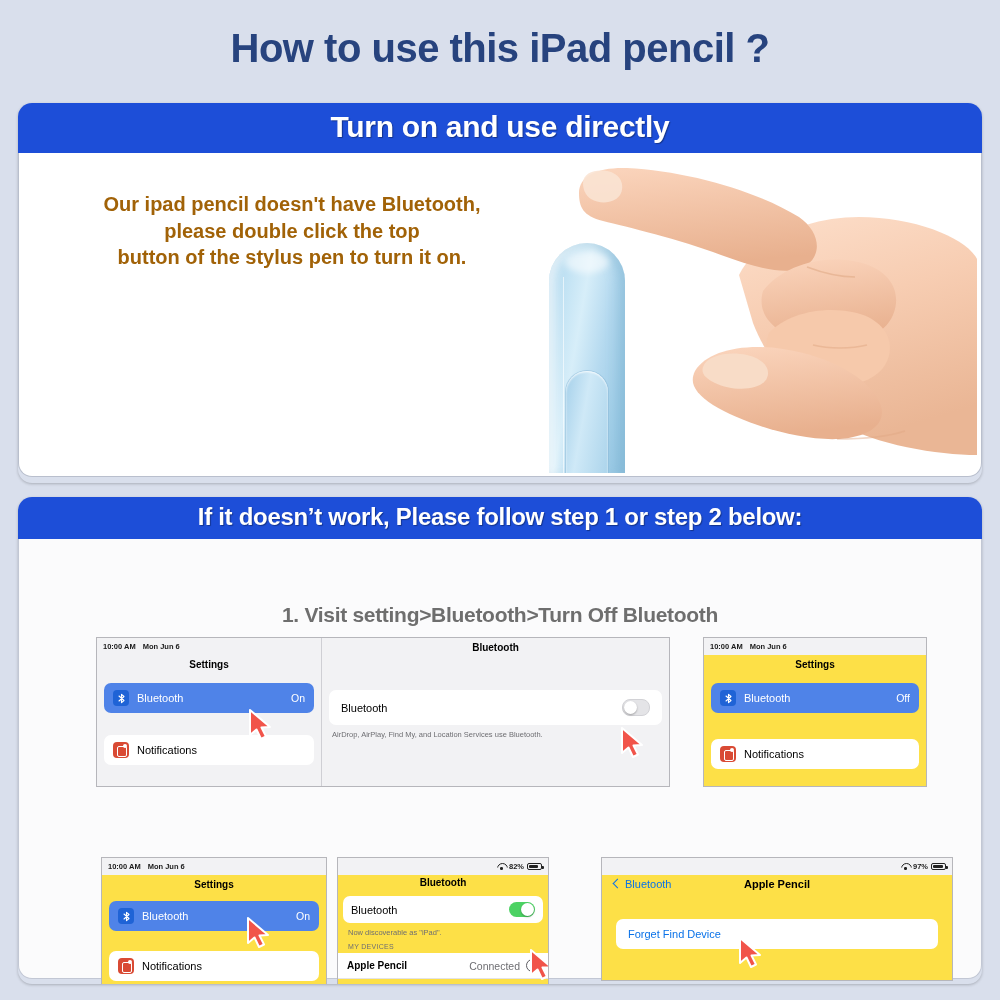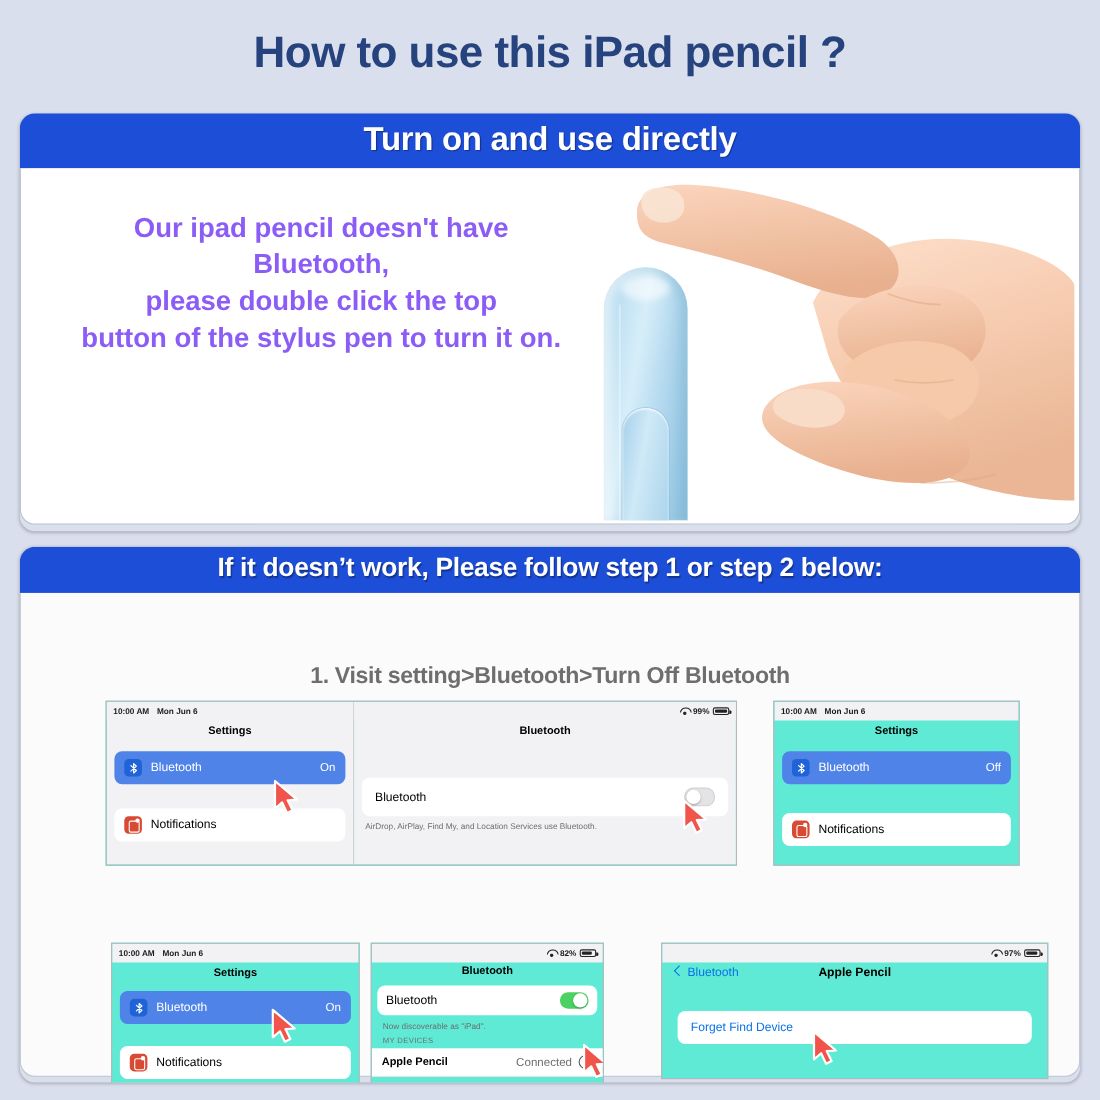--- a/index.html
+++ b/index.html
@@ -45,22 +45,22 @@
   #panel-one .panel-body{height:324px;position:relative;border:1px solid #b9bfcd;border-top:none;box-sizing:border-box;border-radius:0 0 14px 14px;}
 
   #panel-two{top:497px;height:487px;}
   #panel-two .panel-head{font-size:24px;padding:6px 0 8px;}
   #panel-two .panel-body{height:440px;position:relative;background:#fbfbfc;border:1px solid #c2c7d4;border-top:none;box-sizing:border-box;border-radius:0 0 14px 14px;}
 
   
   .intro-text{
     position:absolute;left:38px;top:38px;width:470px;
     text-align:center;
-    color:#8b5cf6;
-    font-size:25px;
+    color:#a16207;
+    font-size:20px;
     font-weight:bold;
     line-height:1.33;
   }
   .no-bt{
     position:absolute;left:242px;top:326px;width:106px;height:106px;
   }
 
   
   .photo{
     position:absolute;right:4px;top:2px;width:470px;height:318px;
@@ -85,21 +85,21 @@
     color:#3b5aa3;font-size:14px;font-style:italic;
     font-family:"Liberation Serif",serif;
     text-align:center;vertical-align:-3px;
     margin:0 3px;
     font-weight:bold;
   }
 
   
   .ios{
     position:absolute;
-    background:#5eead4;
+    background:#fde047;
     border:1px solid #b6b6bb;
     overflow:hidden;
     font-size:9px;
     color:#000;
   }
   .statusbar{
     height:17px;display:flex;align-items:center;
     padding:0 6px;font-size:7.5px;font-weight:bold;color:#1a1a1a;
     background:#f2f2f4;
   }
@@ -314,29 +314,20 @@
           <span>Notifications</span>
         </div>
         <div class="cursor" style="left:150px;top:70px;">
           <svg width="30" height="34" viewBox="0 0 30 34">
               <path d="M3 2 L3 27 L9.5 21.5 L14 31 L19 28.5 L14.5 19.5 L23 19 Z" fill="#f1544a" stroke="#fff" stroke-width="2" stroke-linejoin="round"></path>
             </svg>
         </div>
       </div>
 
       <div class="detail-col" style="left:225px;">
-        <div class="statusbar">
-          <span class="sb-right">
-            <span class="wifi"></span>
-            <span>99%</span>
-            <span class="batt">
-                <i style="width:96%"></i>
-              </span>
-          </span>
-        </div>
         <div class="ios-nav-title">Bluetooth</div>
         <div class="row-card" style="margin-top:30px;padding:9px 12px;">
           <span>Bluetooth</span>
           <span class="row-right ios-toggle off">
               <i></i>
             </span>
         </div>
         <div class="caption">AirDrop, AirPlay, Find My, and Location Services use Bluetooth.</div>
         <div class="cursor" style="left:297px;top:88px;">
           <svg width="30" height="34" viewBox="0 0 30 34">

